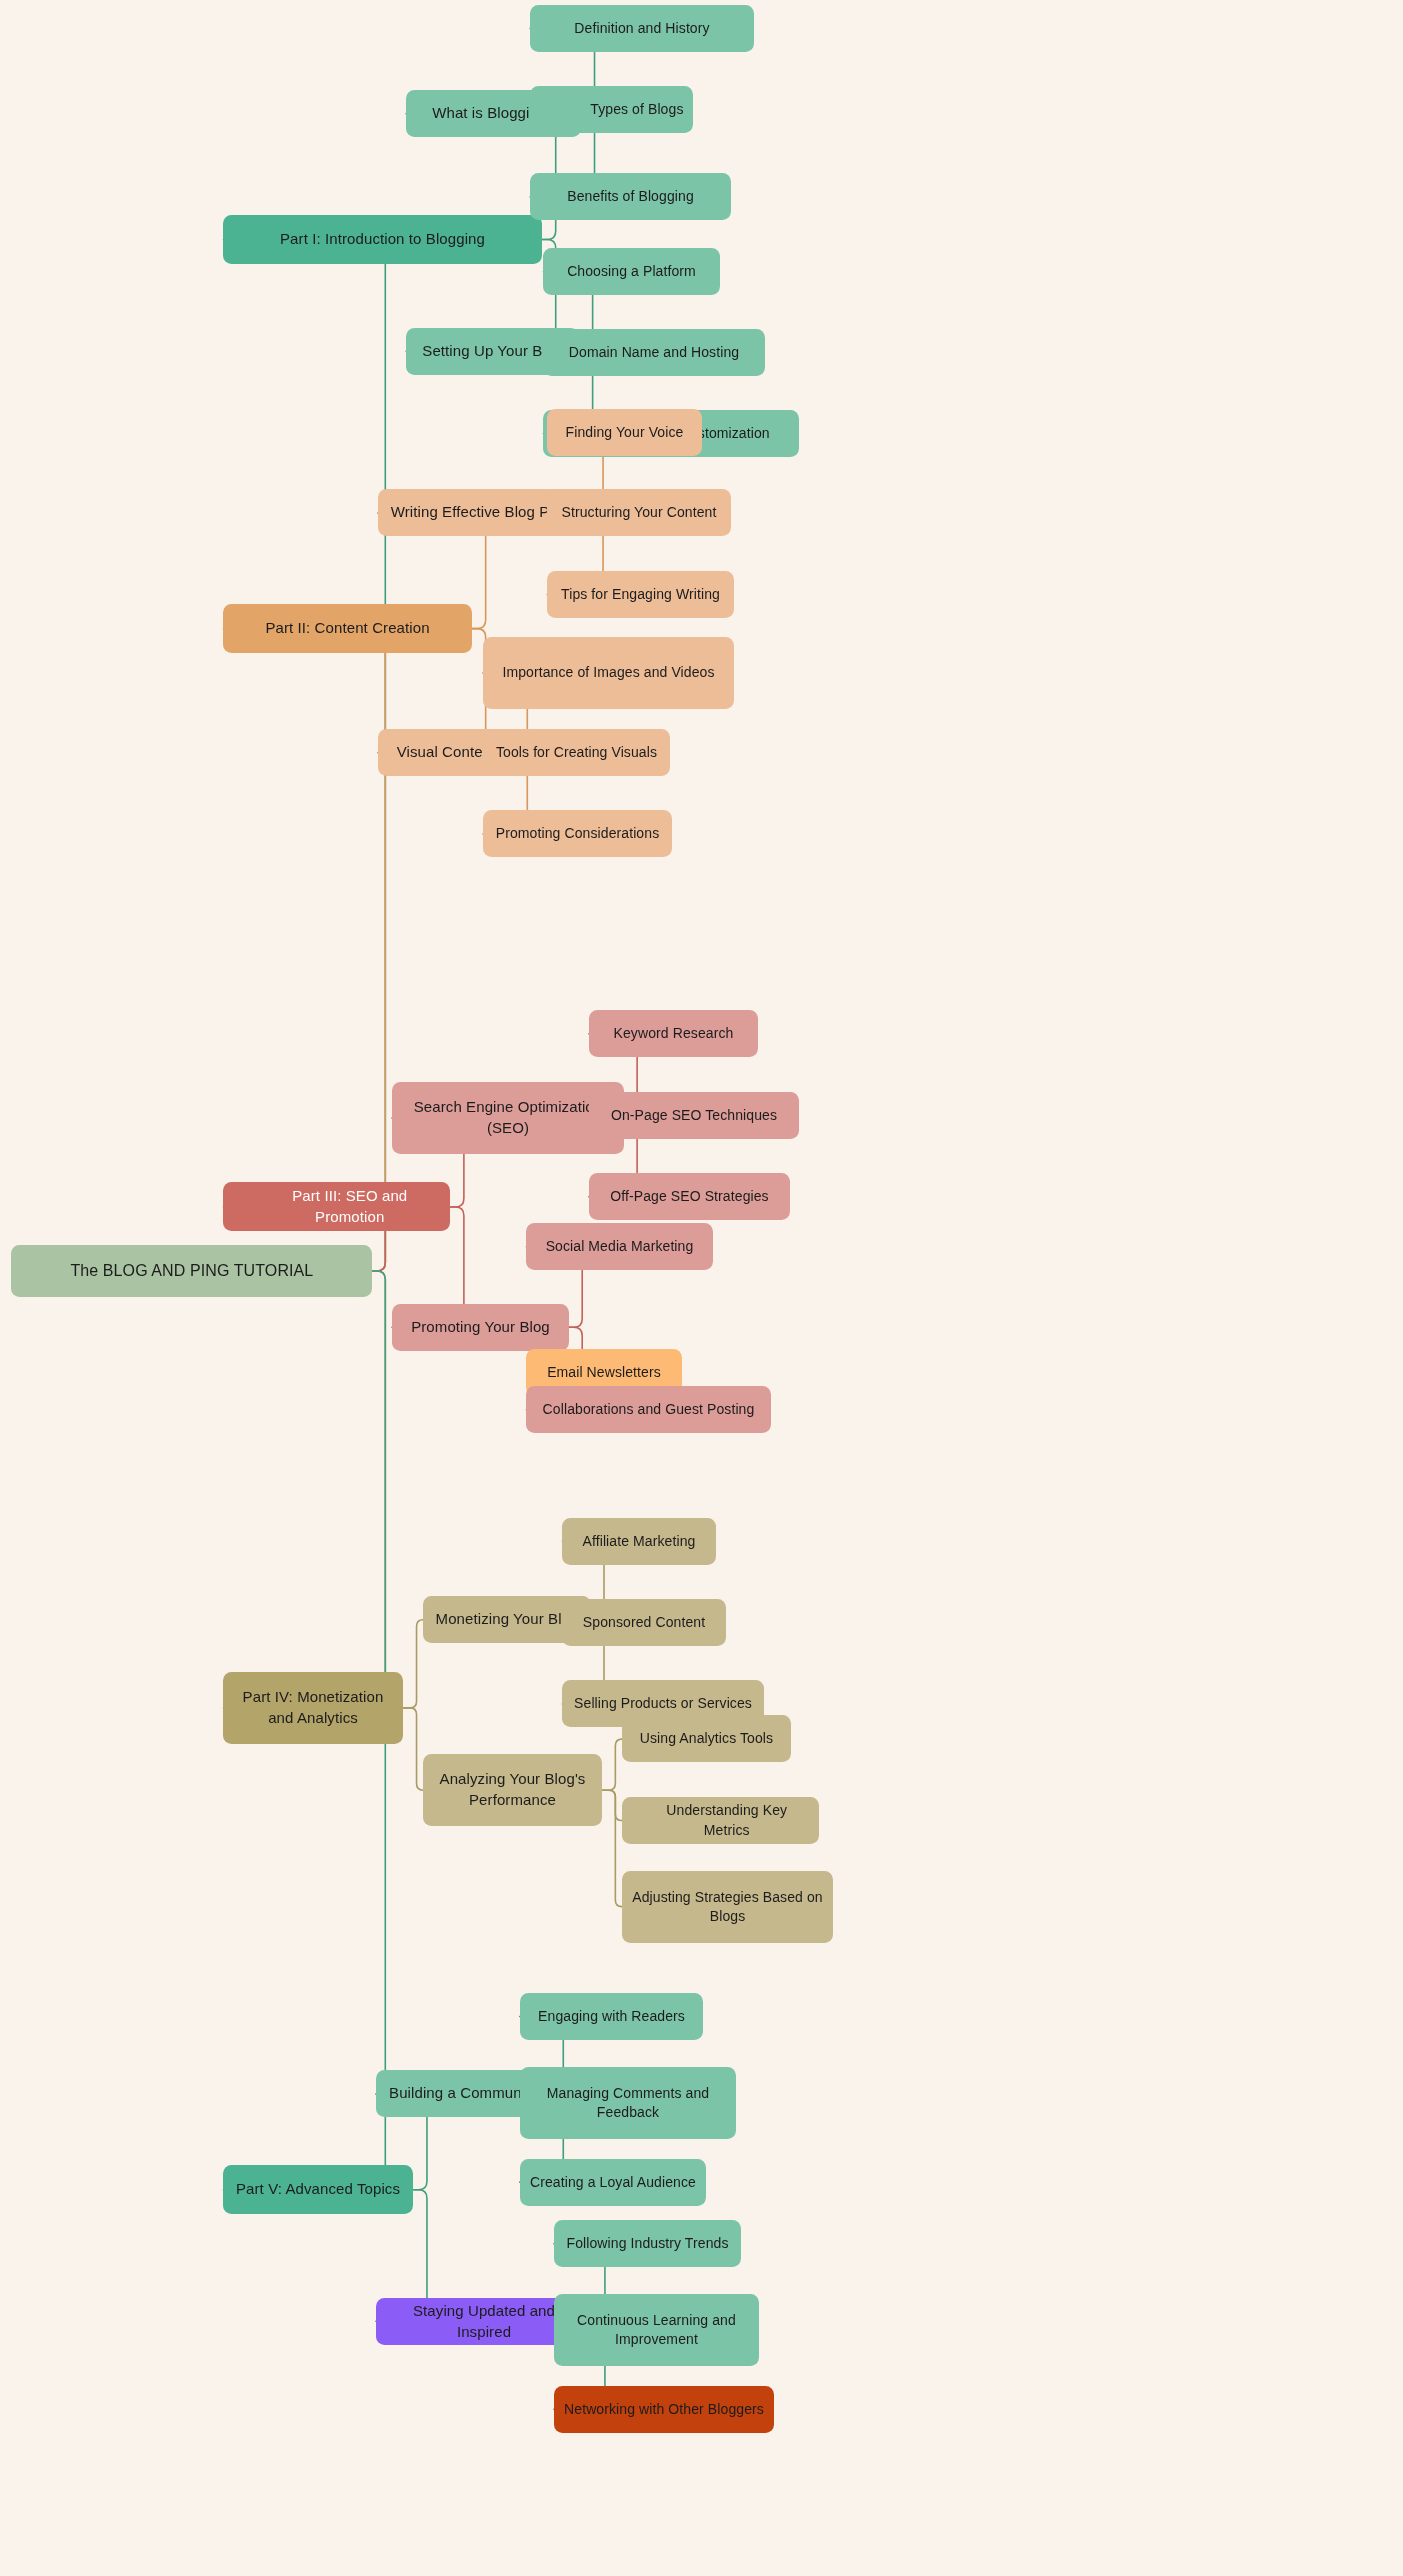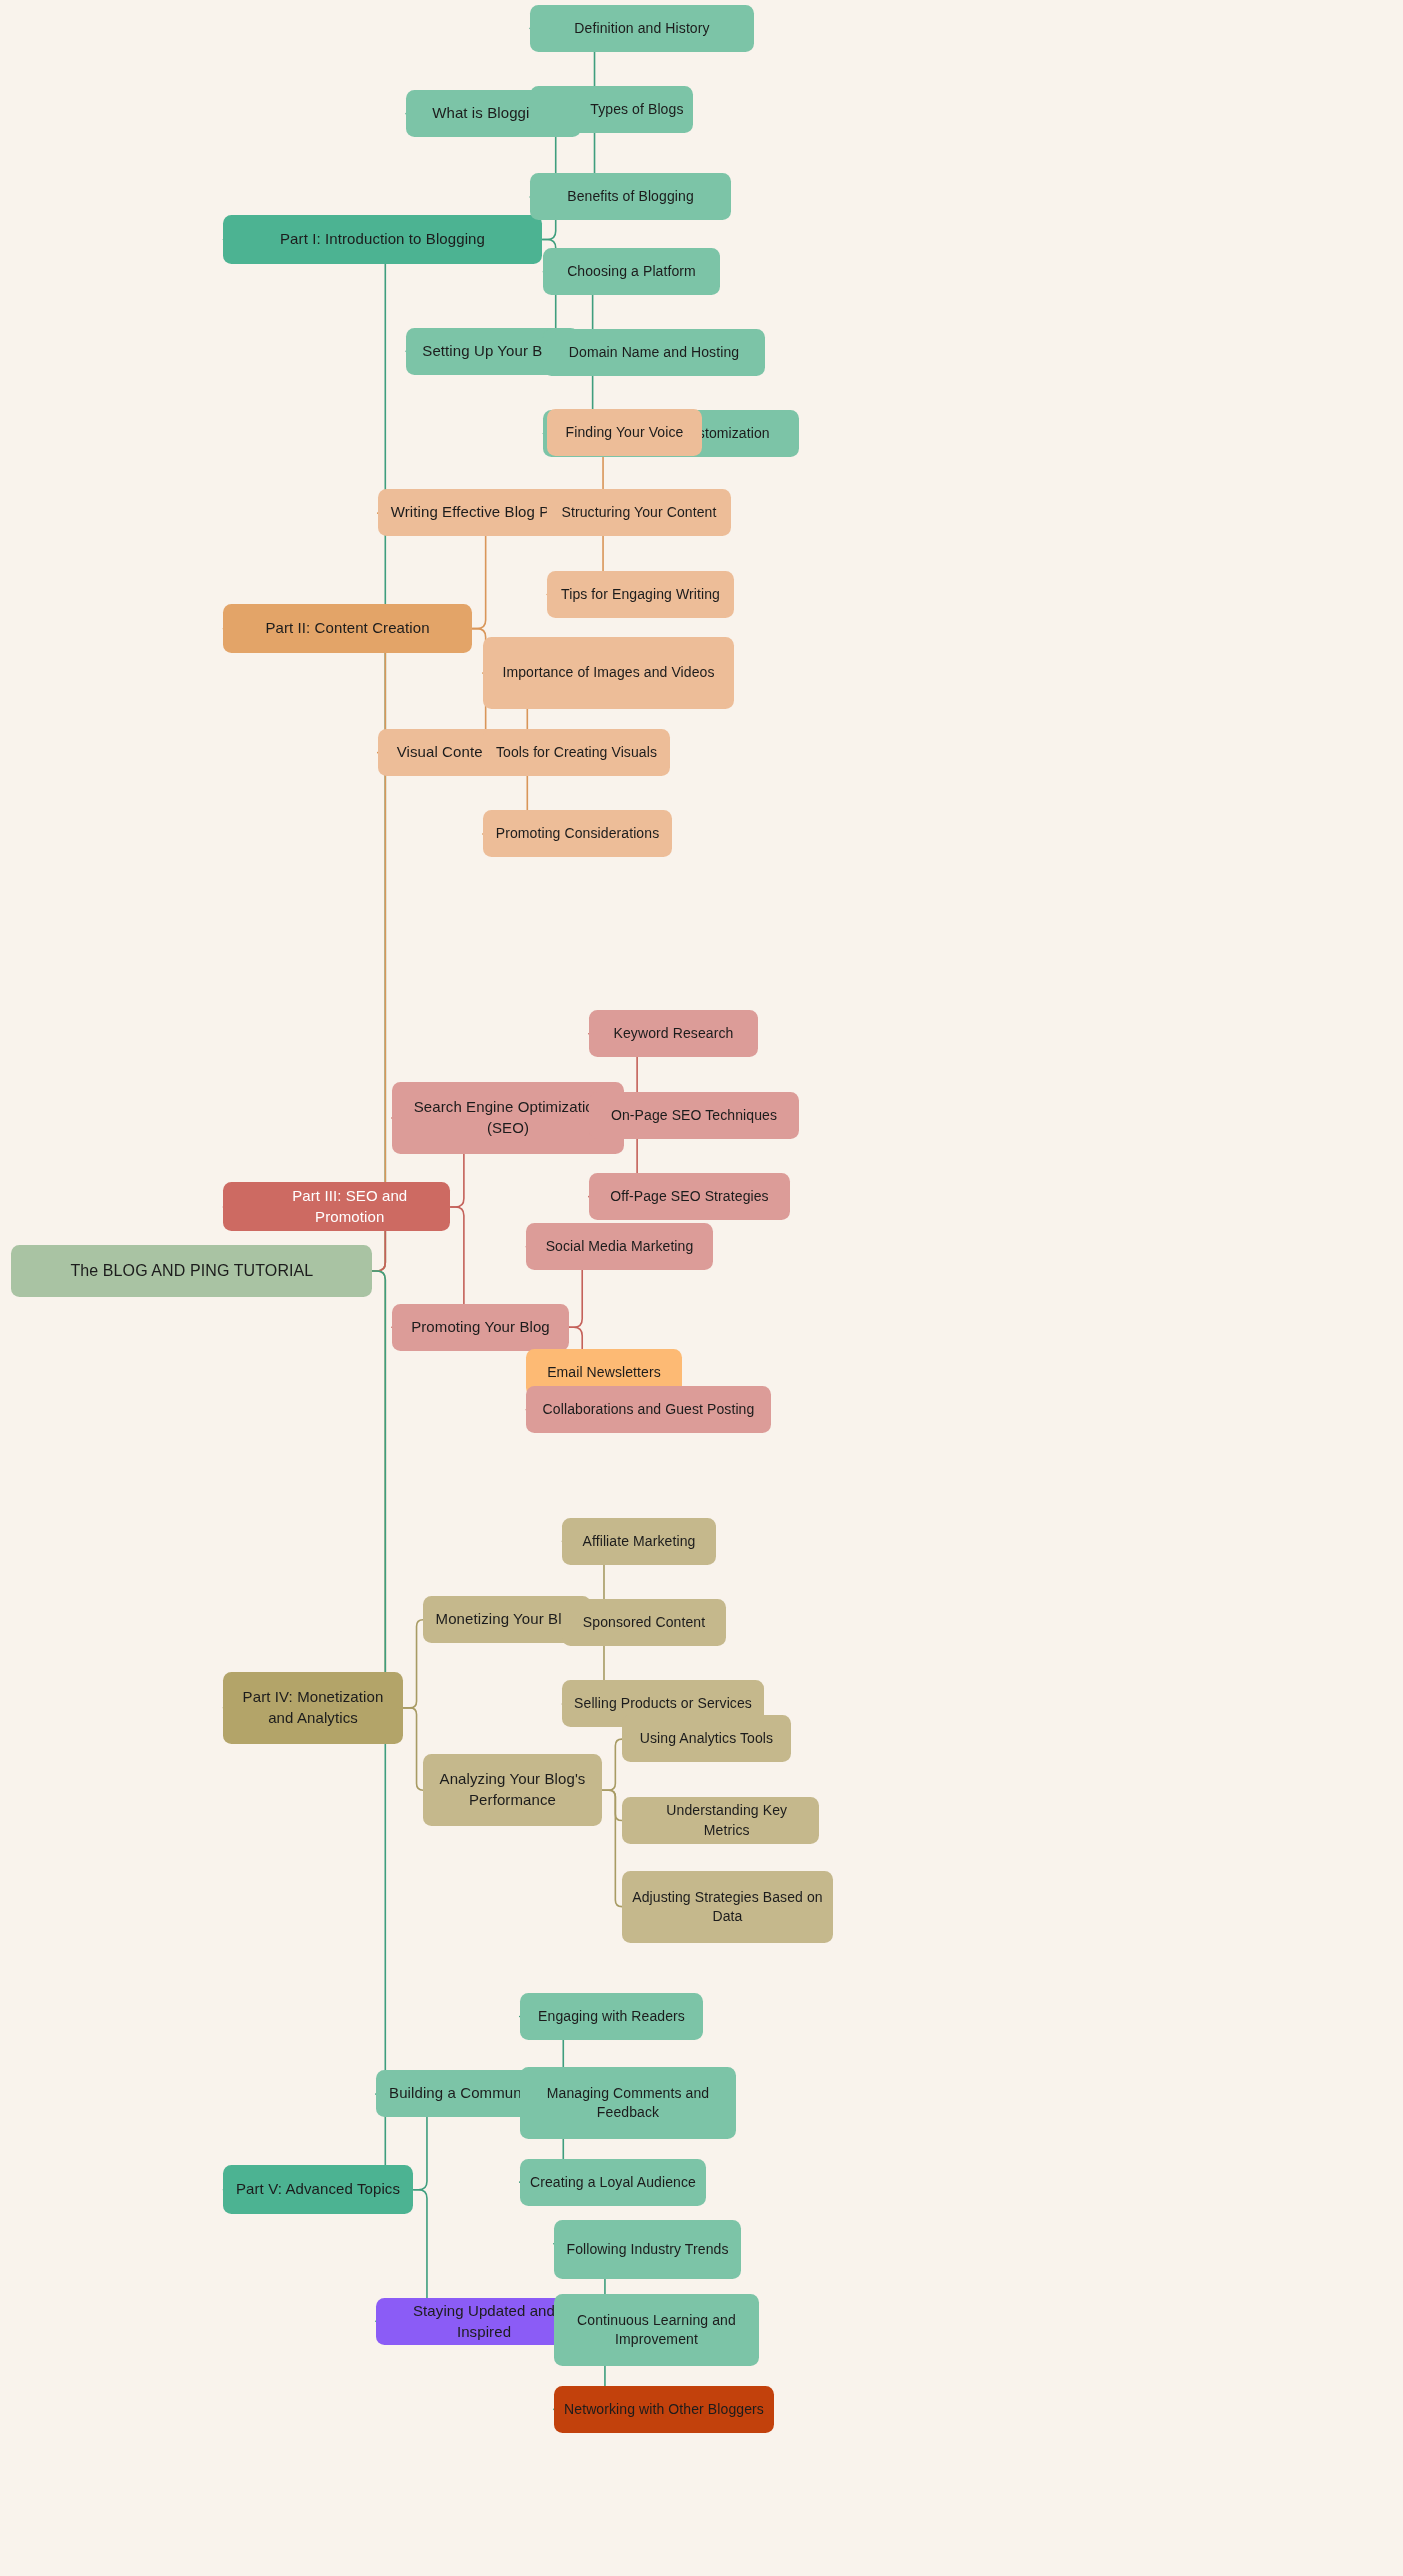--- a/index.html
+++ b/index.html
@@ -198,41 +198,41 @@
       <div class="node lvl2" style="left: 423px; top: 1754px; width: 179px; height: 72px; background: rgb(197, 184, 140);">
         <span>Analyzing Your Blog's Performance</span>
       </div>
       <div class="node lvl3" style="left: 622px; top: 1715px; width: 169px; height: 47px; background: rgb(197, 184, 140);">
         <span>Using Analytics Tools</span>
       </div>
       <div class="node lvl3" style="left: 622px; top: 1797px; width: 197px; height: 47px; background: rgb(197, 184, 140); padding-left: 22px;">
         <span>Understanding Key Metrics</span>
       </div>
       <div class="node lvl3" style="left: 622px; top: 1871px; width: 211px; height: 72px; background: rgb(197, 184, 140);">
-        <span>Adjusting Strategies Based on Data</span>
+        <span>Adjusting Strategies Based on Blogs</span>
       </div>
       <div class="node lvl1" style="left: 223px; top: 2165px; width: 190px; height: 49px; background: rgb(76, 179, 146);">
         <span>Part V: Advanced Topics</span>
       </div>
       <div class="node lvl2" style="left: 376px; top: 2070px; width: 174px; height: 47px; background: rgb(124, 196, 167);">
         <span>Building a Community</span>
       </div>
       <div class="node lvl3" style="left: 520px; top: 1993px; width: 183px; height: 47px; background: rgb(124, 196, 167);">
         <span>Engaging with Readers</span>
       </div>
       <div class="node lvl3" style="left: 520px; top: 2067px; width: 216px; height: 72px; background: rgb(124, 196, 167);">
         <span>Managing Comments and Feedback</span>
       </div>
       <div class="node lvl3" style="left: 520px; top: 2159px; width: 186px; height: 47px; background: rgb(124, 196, 167);">
         <span>Creating a Loyal Audience</span>
       </div>
       <div class="node lvl2" style="left: 376px; top: 2298px; width: 216px; height: 47px; background: #8b5cf6;">
         <span>Staying Updated and Inspired</span>
       </div>
-      <div class="node lvl3" style="left: 554px; top: 2220px; width: 187px; height: 59px; background: rgb(124, 196, 167);">
+      <div class="node lvl3" style="left: 554px; top: 2220px; width: 187px; height: 47px; background: rgb(124, 196, 167);">
         <span>Following Industry Trends</span>
       </div>
       <div class="node lvl3" style="left: 554px; top: 2294px; width: 205px; height: 72px; background: rgb(124, 196, 167);">
         <span>Continuous Learning and Improvement</span>
       </div>
       <div class="node lvl3" style="left: 554px; top: 2386px; width: 220px; height: 47px; background: #c2410c;">
         <span>Networking with Other Bloggers</span>
       </div>
     </div>
 </div>

